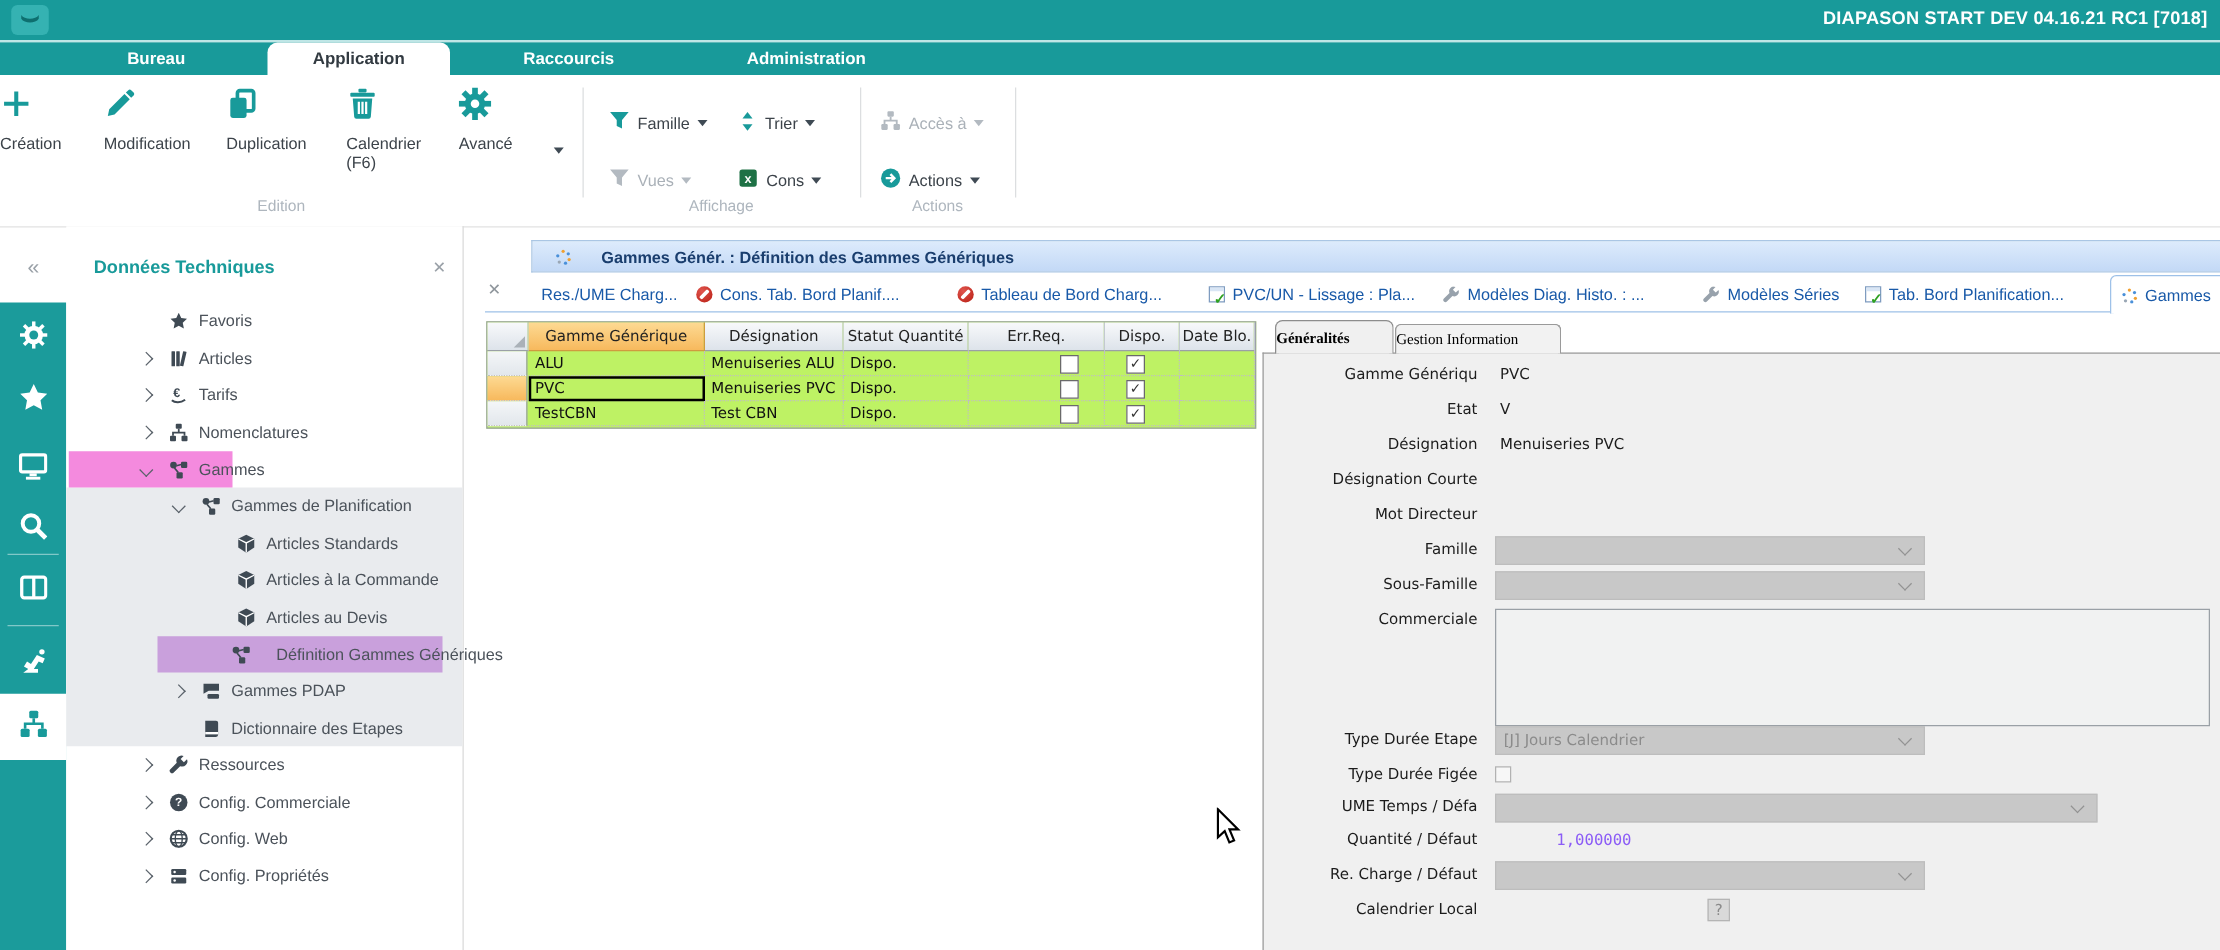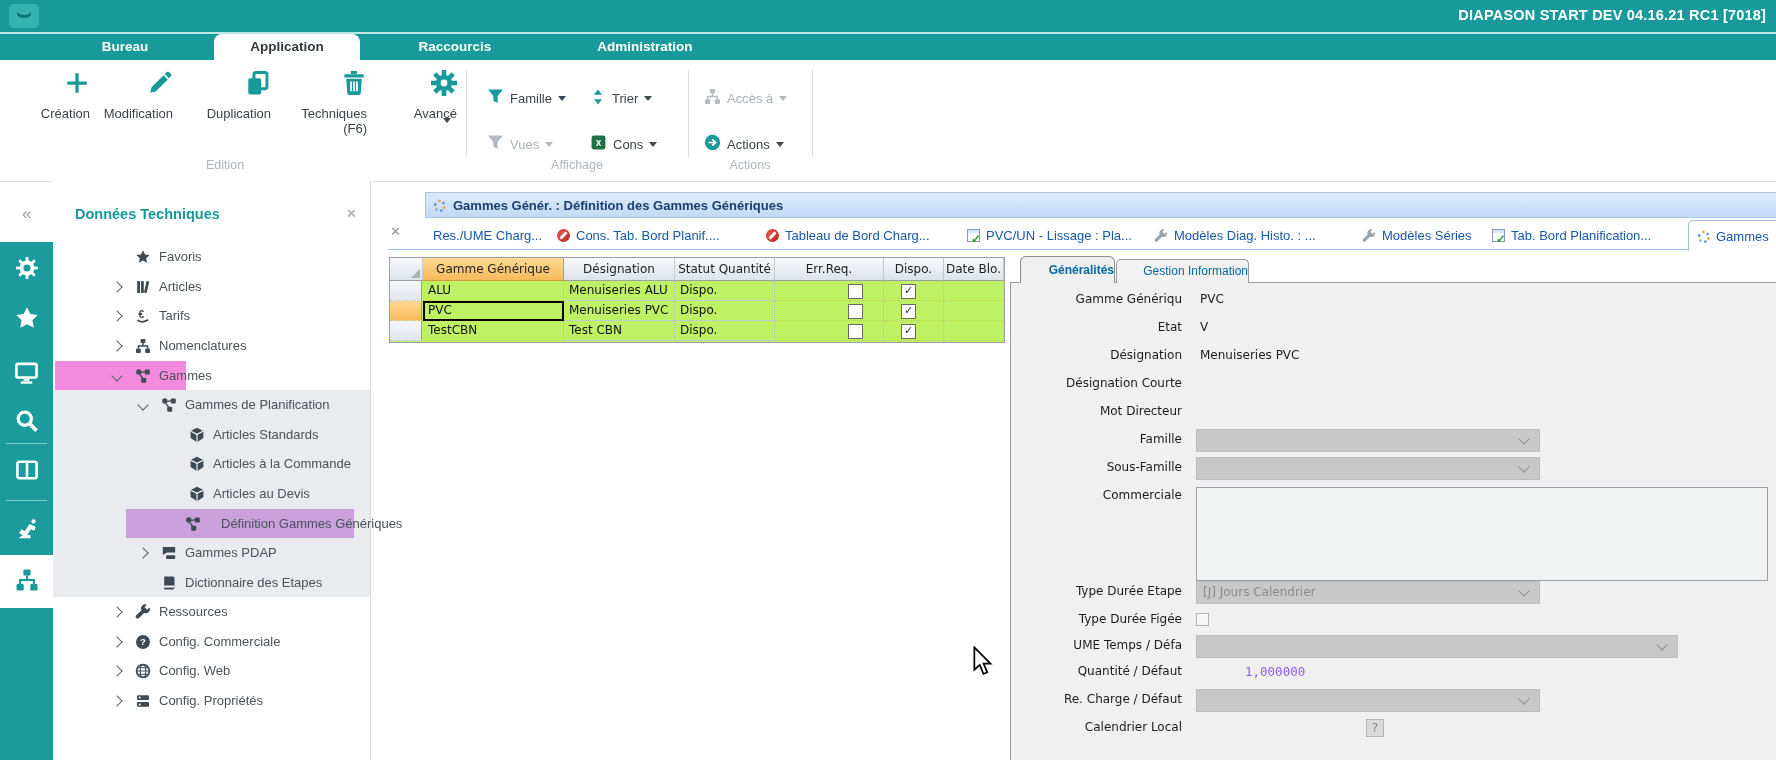--- a/index.html
+++ b/index.html
@@ -9,21 +9,21 @@
   
   .titlebar{left:0;top:0;width:1776px;height:32px;background:#189a9a;border-bottom:2px solid #bfe6e6}
   .appicon{left:9px;top:4px;width:30px;height:24px;background:#35b2b2;border-radius:5px}
   .appicon svg{display:block;margin:7px auto 0}
   .wtitle{right:10px;top:7px;color:#fff;font-weight:bold;font-size:14.5px;letter-spacing:.2px}
   .menubar{left:0;top:34px;width:1776px;height:26px;background:#189a9a}
   .menutab{top:34px;height:26px;line-height:26px;text-align:center;color:#fff;font-weight:bold;font-size:13.5px;cursor:default}
   .menutab.active{background:#fff;color:#323a41;border-radius:8px 8px 0 0}
   
   .ribbon{left:0;top:60px;width:1776px;height:121px;background:#fff;border-bottom:1px solid #e2e2e2}
-  .bigbtn{top:70px;width:90px;text-align:right}
+  .bigbtn{top:70px;width:90px;text-align:left}
   .bigbtn svg{display:inline-block}
   .biglabel{display:block;margin-top:6px;font-size:13px;color:#3c434a;line-height:15px}
   .gsep{top:70px;width:1px;height:88px;background:#dcdee0}
   .glabel{top:158px;text-align:center;font-size:12.5px;color:#aeb6be}
   .smallbtn{height:20px;display:flex;align-items:center;gap:6px;font-size:13px;color:#3c434a;white-space:nowrap}
   .smallbtn.disabled{color:#aab1b8}
   .dd{width:0;height:0;border-left:4.5px solid transparent;border-right:4.5px solid transparent;border-top:5.5px solid #3f4a54;display:inline-block}
   .dd.g{border-top-color:#b3bac1}
   
   .rail{left:0;top:242px;width:53px;height:518px;background:#1b9b9b}
@@ -40,21 +40,21 @@
   .tchev{width:7px;height:7px;border-right:1.8px solid #5a626a;border-bottom:1.8px solid #5a626a;position:absolute}
   .tchev.r{transform:rotate(-45deg)}
   .tchev.d{transform:rotate(45deg)}
   .tico{position:absolute;width:16px;height:16px}
   .tlabel{position:absolute;white-space:nowrap}
   .subtreebg{left:53px;top:390px;width:317px;height:207px;background:#e9ebee}
   .hlpink{left:55px;top:361px;width:131px;height:29px;background:#f48ade}
   .hlpurple{left:126px;top:509px;width:228px;height:29px;background:#c9a0dc}
   
   .bluebar{left:425px;top:192px;width:1351px;height:26px;border:1px solid #aac6e4;border-right:none;
-           background:linear-gradient(#ddebfc,#c3d9f6);display:flex;align-items:center;gap:7px;padding-left:7px;box-sizing:border-box}
+           background:linear-gradient(#ddebfc,#c3d9f6);display:flex;align-items:center;gap:24px;padding-left:18px;box-sizing:border-box}
   .bluebar span{font-size:13px;font-weight:600;color:#1a3e6e}
   .wsclose{left:390px;top:224px;font-size:13px;color:#8f969c}
   .tabline{left:388px;top:249px;width:1388px;height:1px;background:#9ec1e8}
   .wtab{top:222px;height:27px;display:flex;align-items:center;gap:6px;font-size:13px;color:#1859a8;white-space:nowrap}
   .wtab.active{top:220px;height:30px;background:#fff;border:1px solid #9ec1e8;border-bottom:none;border-radius:5px 5px 0 0;padding:0 8px;z-index:3}
   .redslash{width:13px;height:13px;border-radius:50%;background:radial-gradient(circle at 35% 30%,#e0554e,#b81d12);position:relative;flex:none}
   .redslash i{position:absolute;left:2px;top:5px;width:9px;height:3px;background:#fff;border-radius:1px;transform:rotate(-45deg)}
   .calcheck{width:13px;height:13px;background:#fff;border:1px solid #7f9cc0;position:relative;flex:none;box-sizing:border-box}
   .calcheck b{position:absolute;left:0;top:0;width:100%;height:3px;background:#d9e6f5}
   .calcheck s{position:absolute;right:-2px;bottom:-4px;text-decoration:none;color:#2ea121;font-size:12px;font-weight:bold;line-height:12px}
@@ -66,21 +66,21 @@
   .grow{position:absolute;left:0;width:614px;height:20px}
   .rowhdr{position:absolute;left:0;top:0;width:32px;height:20px;background:linear-gradient(#f4f6f8,#e2e7ec);border-right:1px solid #9aa0a6;border-bottom:1px dotted #bfbfbf;box-sizing:border-box}
   .rowhdr.sel{background:linear-gradient(#fdda93,#f7b95d)}
   .gc{position:absolute;top:0;height:20px;line-height:19px;font-size:12px;color:#111;padding-left:5px;
       border-right:1px dotted #bfbfbf;border-bottom:1px dotted #bfbfbf;box-sizing:border-box;white-space:nowrap;overflow:hidden}
   .cb{position:absolute;width:13px;height:13px;background:#fff;border:1px solid #6a6a6a;text-align:center;line-height:12px;font-size:11px;color:#333}
   .selcell{position:absolute;border:2px solid #000;box-sizing:border-box}
   .corner-tri{position:absolute;right:2px;bottom:2px;width:0;height:0;border-left:9px solid transparent;border-bottom:9px solid #aab1b8}
   
   .formpage{left:1010px;top:282px;width:766px;height:478px;background:#f0f0f0;border-top:1px solid #9a9a9a;border-left:1px solid #9a9a9a;box-sizing:border-box}
-  .ftab{position:absolute;font-family:Liberation Sans, sans-serif;font-size:12px;color:#0369a1;text-align:right;box-sizing:border-box}
+  .ftab{position:absolute;font-family:Liberation Serif, serif;font-size:12px;color:#000000;text-align:left;box-sizing:border-box}
   .ftab.active{left:1020px;top:256px;width:95px;height:27px;line-height:26px;font-weight:bold;background:#f0f0f0;
                border:1px solid #8c8c8c;border-bottom:none;border-radius:6px 6px 0 0;z-index:4}
   .ftab.inactive{left:1116px;top:259px;width:133px;height:24px;line-height:23px;background:#f2f2f2;
                border:1px solid #9a9a9a;border-bottom:none;border-radius:5px 5px 0 0;z-index:2}
   .flabel{position:absolute;left:962px;width:220px;text-align:right;font-family:"DejaVu Sans",sans-serif;font-size:12px;color:#1c1c1c;white-space:nowrap;overflow:hidden}
   .fval{position:absolute;left:1200px;font-family:"DejaVu Sans",sans-serif;font-size:12px;color:#1c1c1c;white-space:nowrap}
   .drop{position:absolute;left:1196px;height:23px;background:#c8c8c8;border:1px solid #bdbdbd;box-sizing:border-box;
         font-family:"DejaVu Sans",sans-serif;font-size:12px;color:#8b8b8b;line-height:21px;padding-left:6px}
   .dchev{position:absolute;right:11px;top:5px;width:7px;height:7px;border-right:1.6px solid #939393;border-bottom:1.6px solid #939393;transform:rotate(45deg)}
   .fta{position:absolute;left:1196px;top:487px;width:572px;height:94px;background:#f1f2f2;border:1px solid #9aa0a6;box-sizing:border-box}
@@ -130,21 +130,21 @@
 </div>
 <div class="abs bigbtn" style="left:277px">
   <span><svg width="26" height="26" viewBox="0 0 16 16">
         <g fill="#189a9a">
           <rect x="6" y="0.6" width="4" height="1.8" rx=".5"></rect>
           <rect x="2" y="2.6" width="12" height="2" rx=".5"></rect>
           <path d="M3.2 5.4h9.6l-.7 9a1.1 1.1 0 01-1.1 1H5a1.1 1.1 0 01-1.1-1z"></path>
         </g>
         <path d="M6.2 7v6M8 7v6M9.8 7v6" stroke="#fff" stroke-width="1.1"></path>
       </svg></span>
-  <span class="biglabel">Techniques</span>
+  <span class="biglabel">Calendrier</span>
   <span class="biglabel" style="margin-top:0">(F6)</span>
 </div>
 <div class="abs bigbtn" style="left:367px">
   <span><svg width="26" height="26" viewBox="0 0 16 16">
         <g fill="#189a9a">
           <rect x="6.6" y="0" width="2.8" height="16"></rect>
           <rect x="0" y="6.6" width="16" height="2.8"></rect>
           <rect x="6.6" y="0" width="2.8" height="16" transform="rotate(45 8 8)"></rect>
           <rect x="6.6" y="0" width="2.8" height="16" transform="rotate(-45 8 8)"></rect>
           <circle cx="8" cy="8" r="5"></circle>

